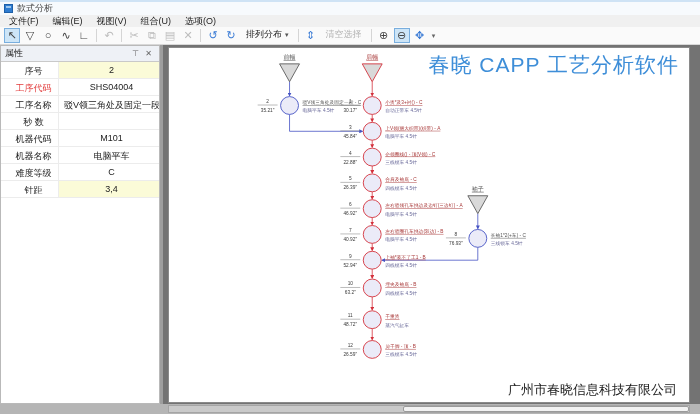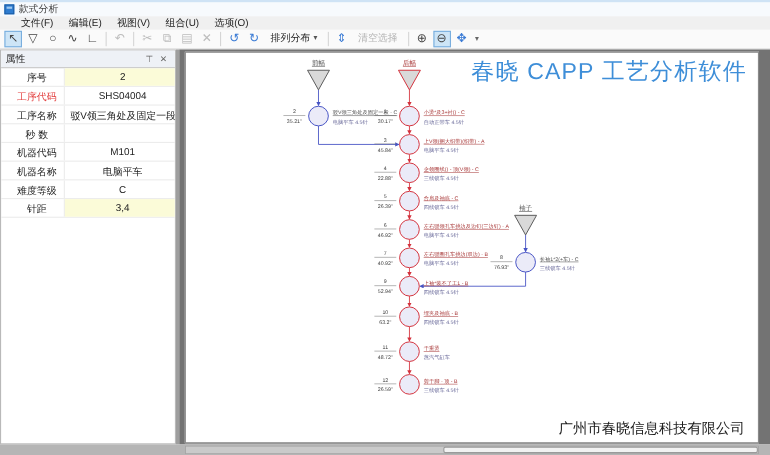--- a/index.html
+++ b/index.html
@@ -7,21 +7,21 @@
   body { font-family:"Liberation Sans","DejaVu Sans",sans-serif; font-size:10px; color:#333; background:#a6a6a6; }
   .window { width:700px; height:414px; display:flex; flex-direction:column; background:#f5f5f5; }
 
   
   .titlebar { height:15px; background:#f7fafd; border-top:2px solid #cfe3f5; display:flex; align-items:center; padding:0 4px; flex:0 0 auto; }
   .appicon { width:9px; height:9px; background:#2e7cd0; border:1px solid #1d5fa8; margin-right:4px; position:relative; }
   .appicon::after { content:""; position:absolute; left:1px; top:1px; right:1px; height:2px; background:#9cc7ef; }
   .titlebar .title { font-size:9px; color:#444; }
 
   
-  .menubar { height:12px; background:#f0f0f0; display:flex; align-items:center; padding-left:12px; flex:0 0 auto; }
+  .menubar { height:12px; background:#f0f0f0; display:flex; align-items:center; padding-left:2px; flex:0 0 auto; }
   .menu-item { font-size:9px; color:#222; padding:0 7px; line-height:12px; cursor:default; }
 
   
   .toolbar { height:18px; background:#fafafa; border-bottom:1px solid #d8d8d8; display:flex; align-items:center; padding-left:3px; flex:0 0 auto; }
   .tb-btn { min-width:16px; height:15px; display:inline-flex; align-items:center; justify-content:center; font-size:11px; line-height:15px; color:#444; margin:0 1px; border:1px solid transparent; cursor:default; }
   .tb-btn.blue { color:#3a7bd5; }
   .tb-btn.disabled { color:#bdbdbd; }
   .tb-btn.active { background:#cde5f7; border-color:#79aede; }
   .tb-btn.tb-text { font-size:9px; padding:0 4px; color:#222;align-items:flex-end; }
   .tb-btn.tb-text.disabled { color:#b5b5b5; }

